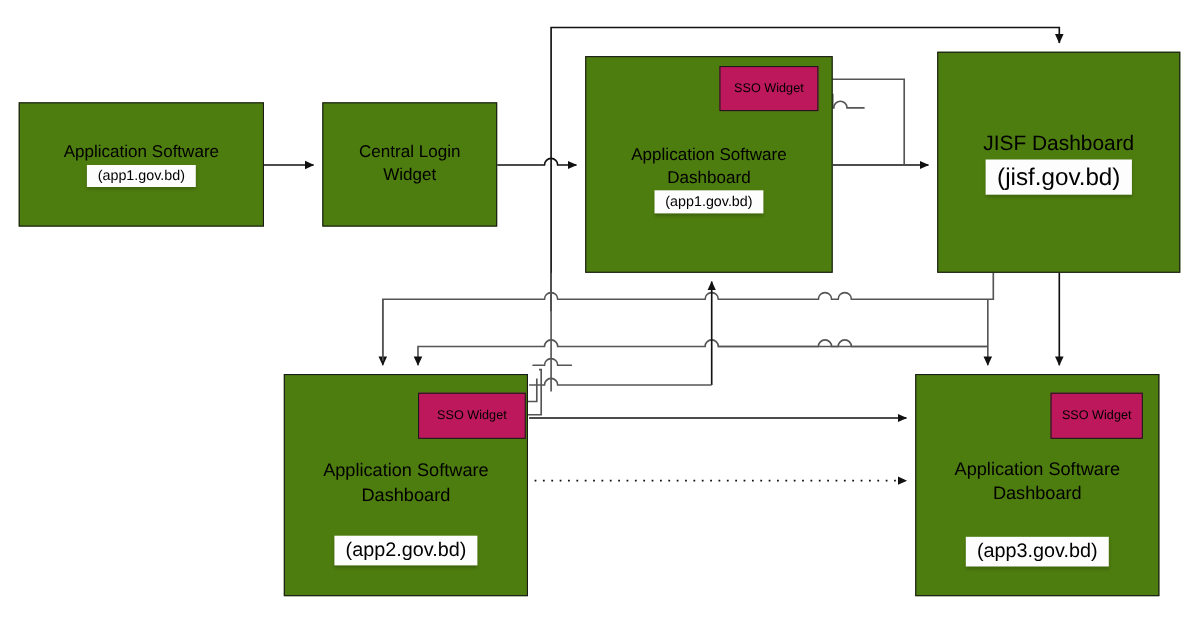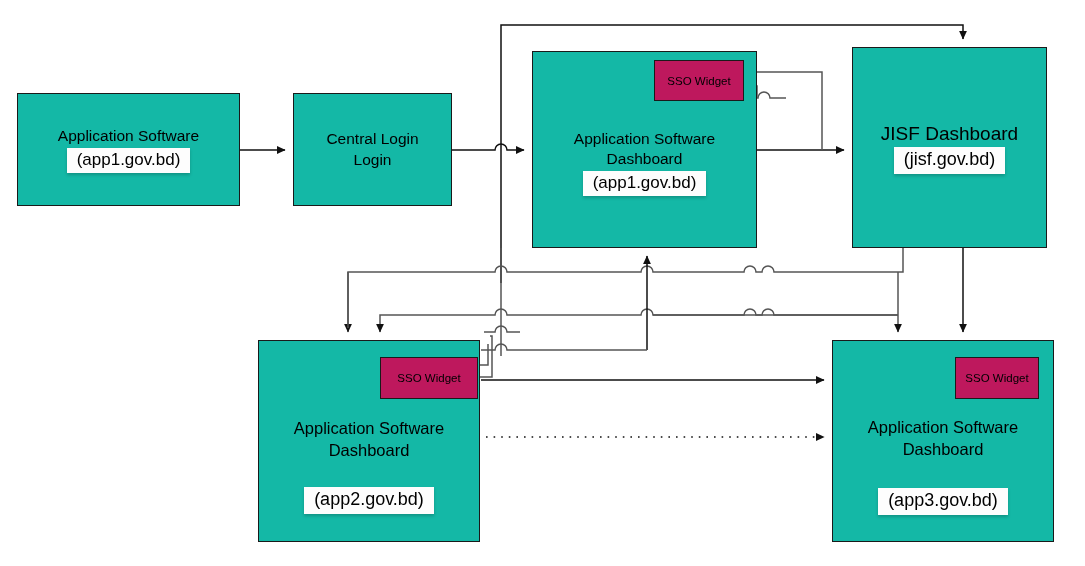--- a/index.html
+++ b/index.html
@@ -23,42 +23,42 @@
     position: absolute;
     left: 0;
     top: 0;
     width: 1085px;
     height: 566px;
   }
   .node {
     position: absolute;
     box-sizing: border-box;
     border: 1.6px solid #1a1a1a;
-    background: #14b8a6;
+    background: #4d7c0f;
     display: flex;
     flex-direction: column;
     align-items: center;
     justify-content: center;
     text-align: center;
     color: #000000;
     line-height: 1.32;
     z-index: 3;
   }
   .node .lines {
     display: flex;
     flex-direction: column;
     align-items: center;
     width: 100%;
   }
   .node-label {
     font-size: 15.5px;
     white-space: nowrap;
   }
   .node-id {
-    font-size: 17px;
+    font-size: 13px;
     white-space: nowrap;
     background: #fdfdfd;
     padding: 1px 10px 2px 10px;
     box-shadow: 0 2px 3px rgba(0,0,0,0.20);
     margin-top: 1px;
   }
   .widget {
     position: absolute;
     box-sizing: border-box;
     border: 1.4px solid #1a1a1a;
@@ -68,21 +68,21 @@
     justify-content: center;
     font-size: 11.5px;
     color: #000000;
     z-index: 4;
     white-space: nowrap;
   }
   
   #node-app1      { left: 17px;  top: 93px;  width: 223px; height: 113px; }
   #node-login     { left: 293px; top: 93px;  width: 159px; height: 113px; }
   #node-dash1     { left: 532px; top: 51px;  width: 225px; height: 197px; }
-  #node-jisf      { left: 852px; top: 47px;  width: 195px; height: 201px; align-items: center; }
+  #node-jisf      { left: 852px; top: 47px;  width: 221px; height: 201px; align-items: center; }
   #node-dash2     { left: 258px; top: 340px; width: 222px; height: 202px; }
   #node-dash3     { left: 832px; top: 340px; width: 222px; height: 202px; }
 
   #node-dash1 .lines { transform: translateY(13px); }
   #node-jisf  .lines { transform: translateY(0px); }
   #node-dash2 .lines { transform: translateY(25px); }
   #node-dash3 .lines { transform: translateY(25px); }
 
   
   #widget-dash1 { left: 654px; top: 60px;  width: 90px;  height: 41px; }
@@ -156,36 +156,36 @@
   <div class="node" id="node-app1">
     <div class="lines">
       <div class="node-label">Application Software</div>
       <div class="node-id">(app1.gov.bd)</div>
     </div>
   </div>
 
   <div class="node" id="node-login">
     <div class="lines">
       <div class="node-label">Central Login</div>
-      <div class="node-label">Login</div>
+      <div class="node-label">Widget</div>
     </div>
   </div>
 
   <div class="node" id="node-dash1">
     <div class="lines">
       <div class="node-label">Application Software</div>
       <div class="node-label">Dashboard</div>
       <div class="node-id">(app1.gov.bd)</div>
     </div>
   </div>
 
   <div class="node" id="node-jisf">
     <div class="lines">
       <div class="node-label" style="font-size:19px;">JISF Dashboard</div>
-      <div class="node-id" style="font-size:18px;">(jisf.gov.bd)</div>
+      <div class="node-id" style="font-size:22px;">(jisf.gov.bd)</div>
     </div>
   </div>
 
   <div class="node" id="node-dash2">
     <div class="lines">
       <div class="node-label" style="font-size:16.5px;">Application Software</div>
       <div class="node-label" style="font-size:16.5px;">Dashboard</div>
       <div class="node-id" style="font-size:18px;margin-top:26px;">(app2.gov.bd)</div>
     </div>
   </div>

